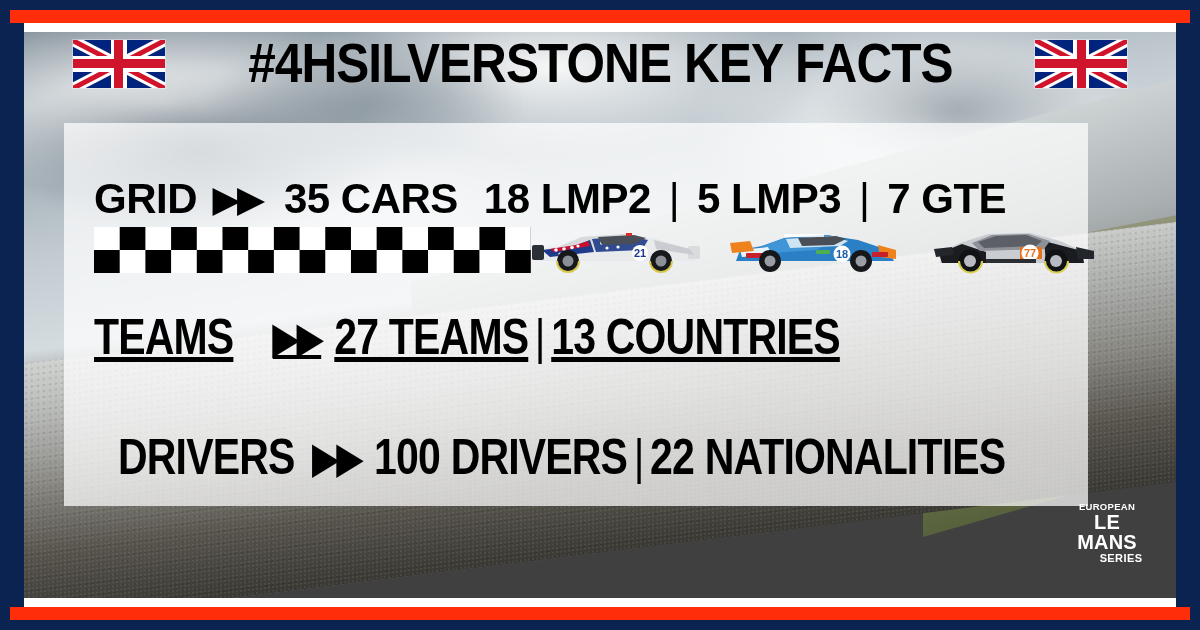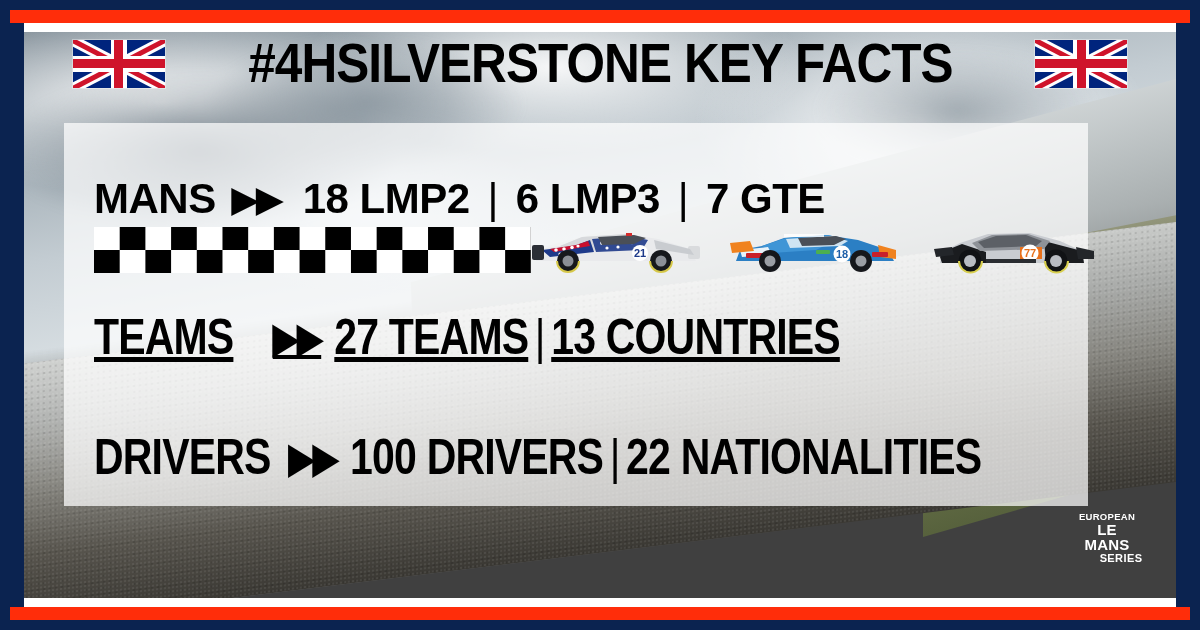--- a/index.html
+++ b/index.html
@@ -229,21 +229,21 @@
   
   #row-grid { top:52px; }
   #row-grid .row-line { font-size:42px; letter-spacing:-.5px; }
   #row-grid .label { margin-right:16px; }
   #row-grid .arrows { margin-right:22px; }
   #row-grid .cars-count { margin-right:26px; }
   #row-grid .classes { letter-spacing:-.5px; }
 
   
   #row-teams { top:185px;text-decoration:underline; }
-  #row-drivers { top:305px; }
+  #row-drivers { top:305px;margin-left:24px; }
   #row-teams .row-line, #row-drivers .row-line {
     font-size:50px; letter-spacing:-1px;
     transform:scaleX(.82); transform-origin:left center;
   }
   #row-teams .label { margin-right:48px; }
   #row-drivers .label { margin-right:22px; }
   #row-teams .arrows, #row-drivers .arrows { margin-right:16px; }
 
   
   #checker {
@@ -262,21 +262,21 @@
 
   
   #logo {
     position:absolute; right:38px; bottom:34px;
     width:62px; height:52px;
     display:flex; flex-direction:column; align-items:center; justify-content:flex-end;
     color:#fff; text-align:center;
   }
   #logo .arc { width:40px; height:15px; margin-bottom:2px; }
   #logo .l1 { font-size:9.5px; font-weight:700; letter-spacing:.3px; line-height:1.05; }
-  #logo .l2 { font-size:15px; font-weight:700; letter-spacing:.2px; line-height:1; }
+  #logo .l2 { font-size:20px; font-weight:700; letter-spacing:.2px; line-height:1; }
   #logo .l3 { font-size:11px; font-weight:700; letter-spacing:.4px; line-height:1.1;margin-left:28px; }
 </style>
 </head>
 <body>
 
 <div id="frame">
   <div class="red-bar top"></div>
   <div class="red-bar bot"></div>
   <div class="white-gap top"></div>
   <div class="white-gap bot"></div>
@@ -345,26 +345,27 @@
         <i class="fc-wh"></i>
         <i class="fc-rv"></i>
         <i class="fc-rh"></i>
     </div>
   </div>
 
   <div id="panel">
 
     <div class="row" id="row-grid">
       <div class="row-line">
-        <span class="label">MANS</span>
+        <span class="label">GRID</span>
         <span class="arrows">▶▶</span>
+        <span class="cars-count">35 CARS</span>
         <span class="classes">
           <span>18 LMP2</span>
           <span class="sep">|</span>
-          <span>6 LMP3</span>
+          <span>5 LMP3</span>
           <span class="sep">|</span>
           <span>7 GTE</span>
         </span>
       </div>
     </div>
 
     <div id="checker"></div>
 
     <svg class="car" id="car-lmp2" viewBox="0 0 172 56">
       <path d="M6 42 L10 30 L30 27 L52 18 L96 15 L128 20 L160 30 L166 42 Z" fill="#e9eaec"></path>

